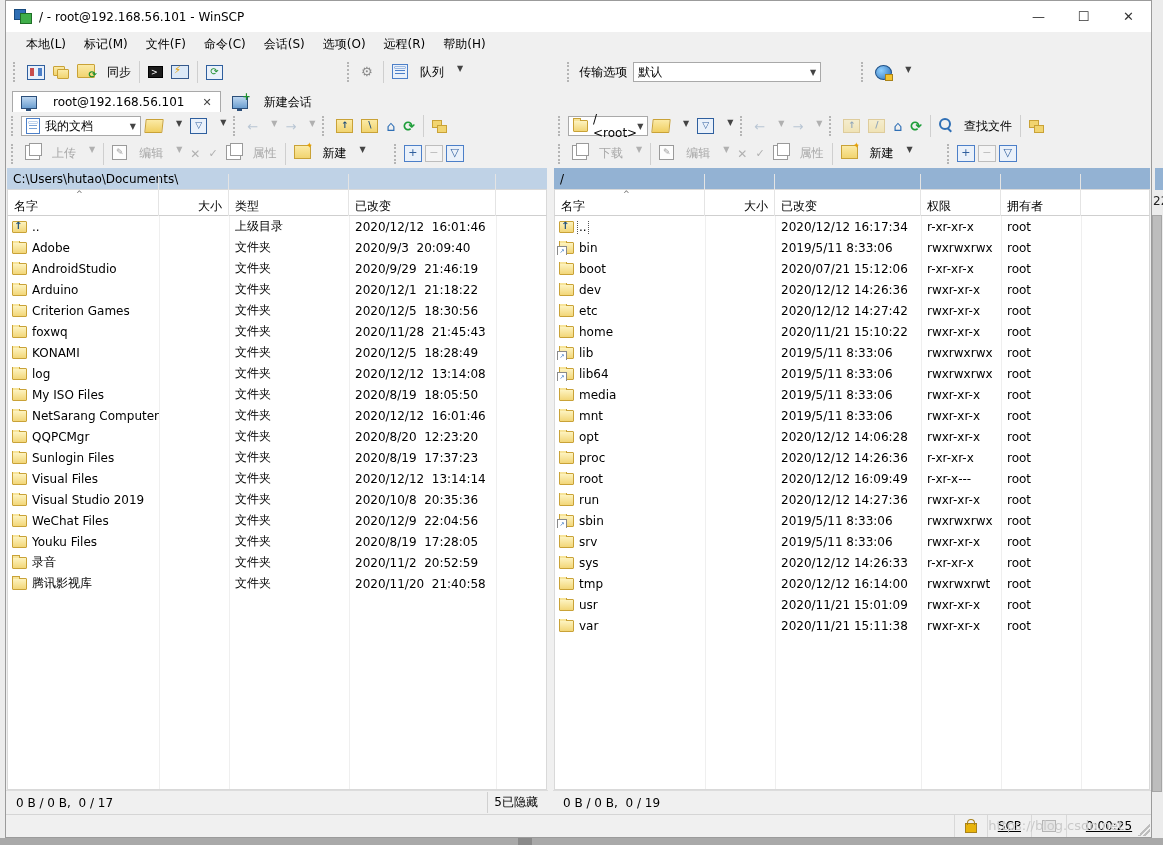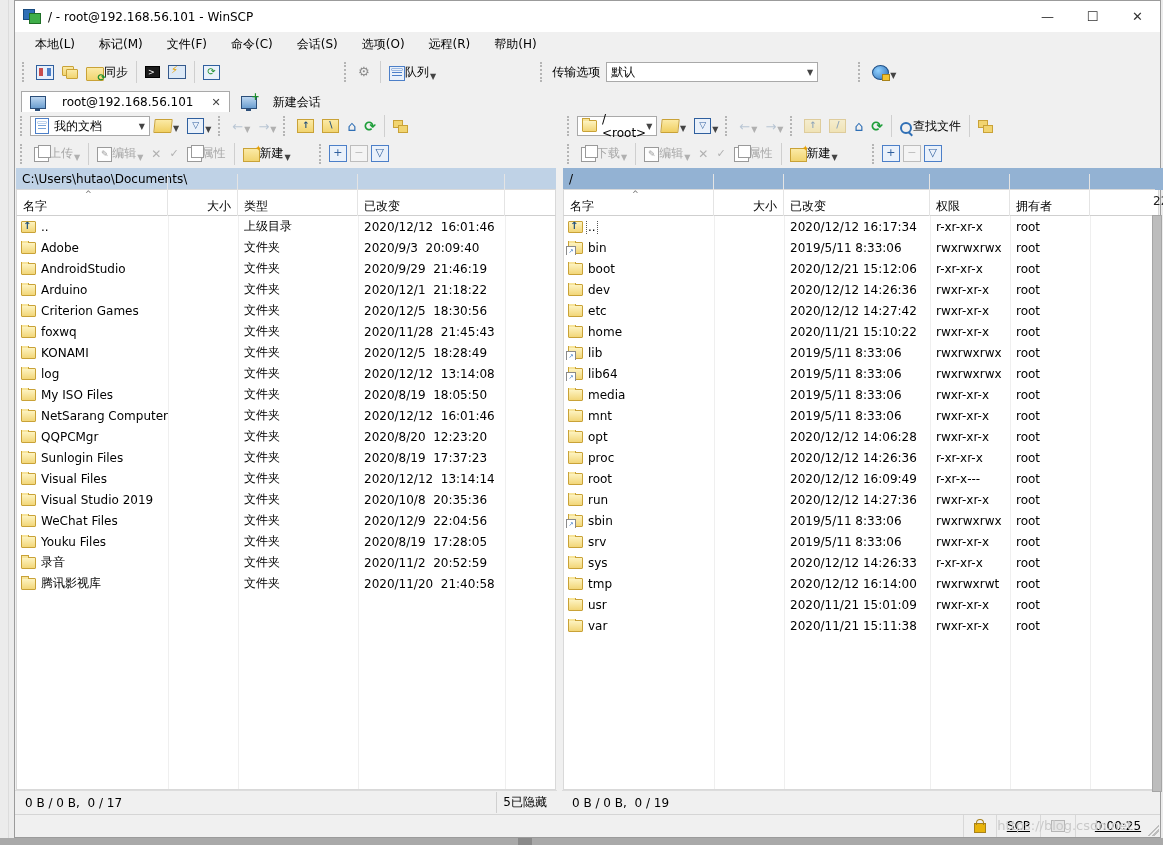--- a/index.html
+++ b/index.html
@@ -1,34 +1,34 @@
 <!DOCTYPE html>
 <html><head>
 <meta charset="utf-8">
 <style>
   html,body{margin:0;padding:0;}
   body{font-family:"DejaVu Sans","Liberation Sans",sans-serif;font-size:12px;color:#000;}
   .screen{position:relative;width:1163px;height:845px;background:#ececec;overflow:hidden;}
   
-  .window{position:absolute;left:14px;top:0;width:1147px;height:838px;background:#f0f0f0;border:1px solid #9b9b9b;box-sizing:border-box;display:flex;flex-direction:column;}
+  .window{position:absolute;left:5px;top:0;width:1147px;height:838px;background:#f0f0f0;border:1px solid #9b9b9b;box-sizing:border-box;display:flex;flex-direction:column;}
   .titlebar{height:31px;background:#fff;display:flex;align-items:center;padding-left:8px;flex:0 0 31px;}
   .app-ico{width:18px;height:15px;position:relative;margin-right:7px;}
   .app-ico .m1{position:absolute;left:0;top:0;width:10px;height:9px;background:#2f6fb5;border:1px solid #184a7e;}
   .app-ico .m2{position:absolute;right:0;bottom:0;width:10px;height:9px;background:#3fae49;border:1px solid #1f6f27;}
   .title-text{flex:1;font-size:12px;}
   .winbtns{display:flex;height:100%;}
   .winbtn{width:45px;height:100%;display:flex;align-items:center;justify-content:center;font-size:13px;color:#333;cursor:default;}
   
-  .menubar{height:25px;display:flex;align-items:center;padding-left:12px;gap:8px;background:#f0f0f0;flex:0 0 25px;}
+  .menubar{height:25px;display:flex;align-items:center;padding-left:12px;gap:2px;background:#f0f0f0;flex:0 0 25px;}
   .menu-item{padding:3px 8px;}
   
   .toolbar{height:30px;display:flex;align-items:center;background:#f0f0f0;flex:0 0 30px;padding-left:4px;}
   .grip{width:5px;height:20px;border-left:2px dotted #b5b5b5;margin:0 3px;}
   .vsep{width:1px;height:22px;background:#cfcfcf;margin:0 4px;}
-  .tbtn{display:flex;align-items:flex-end;gap:0;padding:2px 4px;border-radius:2px;}
+  .tbtn{display:flex;align-items:flex-start;gap:12px;padding:2px 4px;border-radius:2px;}
   .tbtn.disabled{color:#a7a7a7;}
   .drop{font-size:8px;color:#444;margin-left:1px;}
   .drop.dim{color:#b0b0b0;}
   .ico{display:inline-block;position:relative;}
   
   .i-panels{width:16px;height:13px;border:1px solid #2f5f9e;background:#e8f0fb;}
   .i-panels::before{content:"";position:absolute;left:2px;top:2px;width:4px;height:8px;background:#c84c4c;}
   .i-panels::after{content:"";position:absolute;right:2px;top:2px;width:4px;height:8px;background:#4c7fc8;}
   
   .i-fpair{width:16px;height:13px;}
@@ -199,21 +199,21 @@
           <span class="ico i-gear">⚙</span>
         </span>
       <span class="vsep"></span>
       <span class="tbtn">
           <span class="ico i-queue"></span>
           <span>队列</span>
           <span class="drop">▼</span>
         </span>
       <span class="grip" style="margin-left:100px"></span>
       <span style="margin:0 6px 0 2px;">传输选项</span>
-      <span class="combo" style="width:212px">
+      <span class="combo" style="width:188px">
         <span>默认</span>
         <span class="drop">▼</span>
       </span>
       <span class="grip" style="margin-left:40px"></span>
       <span class="tbtn">
           <span class="ico i-globe"></span>
           <span class="drop">▼</span>
         </span>
     </div>
 
@@ -572,21 +572,21 @@
               <span class="fcell name"><span class="fi folder-symlink"></span><span class="fname">bin</span></span>
               <span class="fcell r"></span>
               <span class="fcell ">2019/5/11 8:33:06</span>
               <span class="fcell ">rwxrwxrwx</span>
               <span class="fcell ">root</span>
               <span class="fcell "></span>
             </div>
             <div class="frow">
               <span class="fcell name"><span class="fi folder"></span><span class="fname">boot</span></span>
               <span class="fcell r"></span>
-              <span class="fcell ">2020/12/21 15:12:06</span>
+              <span class="fcell ">2020/07/21 15:12:06</span>
               <span class="fcell ">r-xr-xr-x</span>
               <span class="fcell ">root</span>
               <span class="fcell "></span>
             </div>
             <div class="frow">
               <span class="fcell name"><span class="fi folder"></span><span class="fname">dev</span></span>
               <span class="fcell r"></span>
               <span class="fcell ">2020/12/12 14:26:36</span>
               <span class="fcell ">rwxr-xr-x</span>
               <span class="fcell ">root</span>

